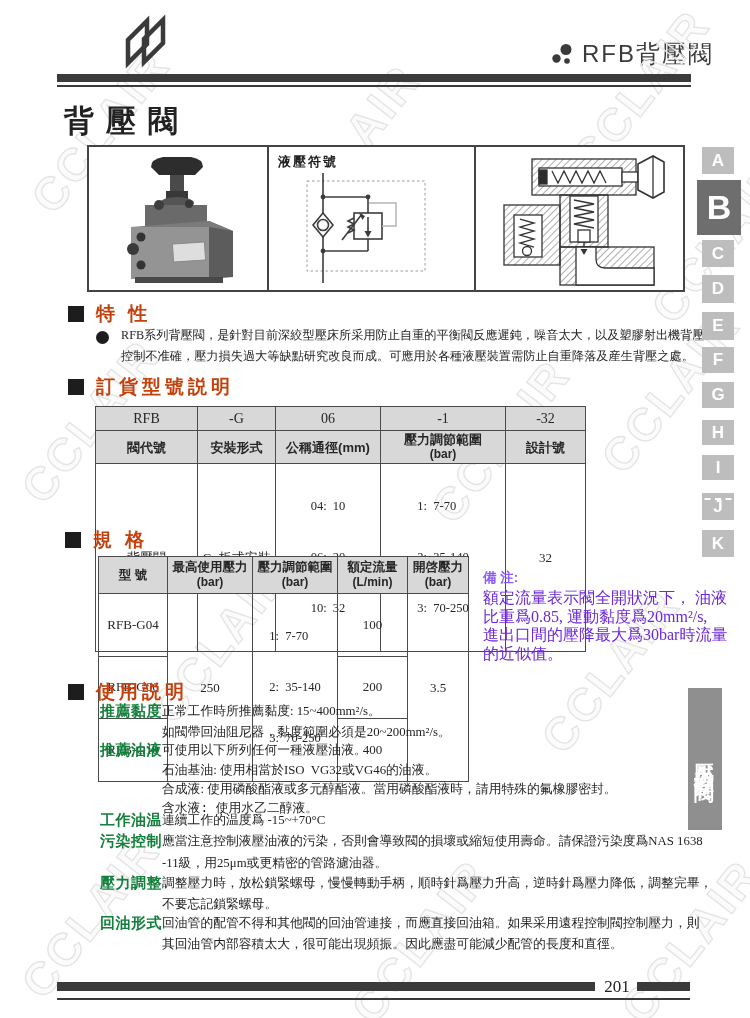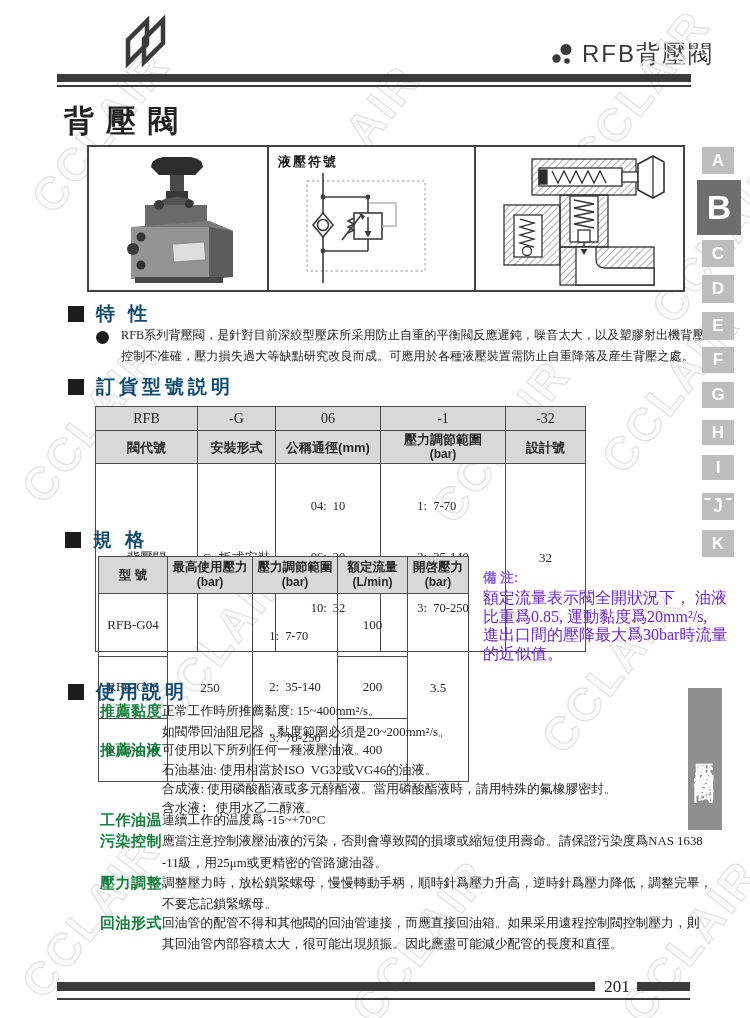--- a/index.html
+++ b/index.html
@@ -21,21 +21,21 @@
   .figbox{position:absolute;left:87px;top:145px;width:594px;height:143px;border:2px solid #444;
       display:flex;background:#fff;}
   .figpanel{position:relative;height:100%;}
   .figpanel+.figpanel{border-left:2px solid #444;}
   .fig-label{position:absolute;left:9px;top:6px;font-family:"Liberation Sans",sans-serif;
       font-weight:bold;font-size:13px;letter-spacing:2px;color:#222;}
   
   .sec-head{position:absolute;display:flex;align-items:center;gap:12px;}
   .sec-square{width:16px;height:16px;background:#1d1d1d;}
   .sec-text{font-family:"Liberation Sans",sans-serif;font-weight:bold;font-size:19px;
-      letter-spacing:4px;color:#0c4a6e;}
+      letter-spacing:4px;color:#c2410c;}
   .body-line{position:absolute;font-size:12.2px;white-space:pre;color:#1e1e1e;}
   .bullet{position:absolute;width:13px;height:13px;border-radius:50%;background:#1d1d1d;}
   
   table{border-collapse:collapse;table-layout:fixed;}
   td{border:1.4px solid #4a4a4a;text-align:center;vertical-align:middle;padding:0 2px;}
   .gray{background:#d8d8d8;text-align:center;}
   .code-row td{font-size:14px;height:23px;}
   .label-row td{font-family:"Liberation Sans",sans-serif;font-weight:bold;font-size:13px;height:32px;line-height:15px;}
   .unit{font-weight:bold;font-size:12px;}
   .val-row td{font-size:13px;height:56px;}

